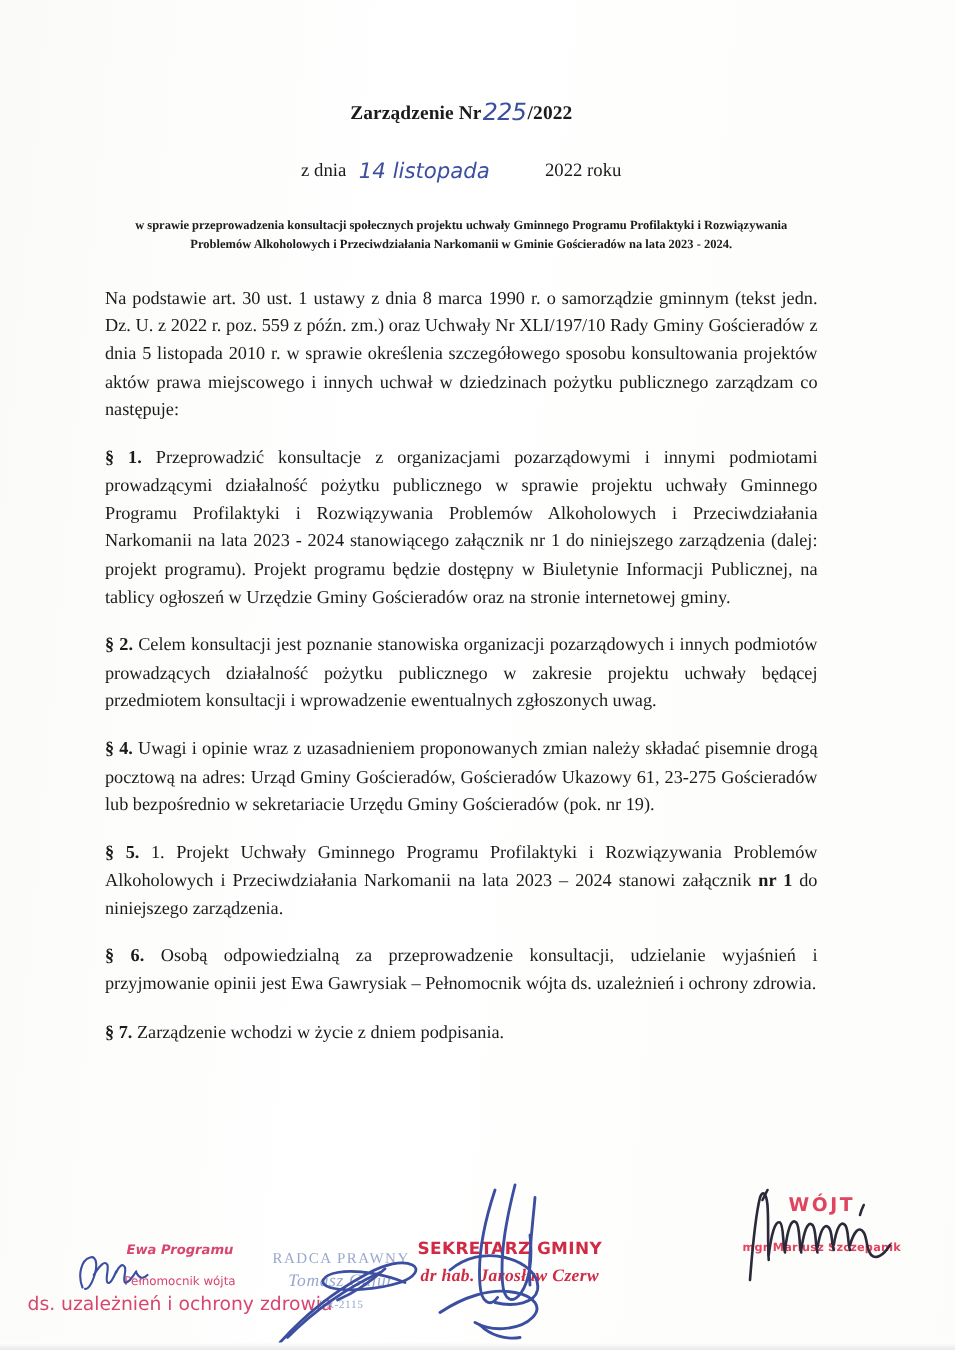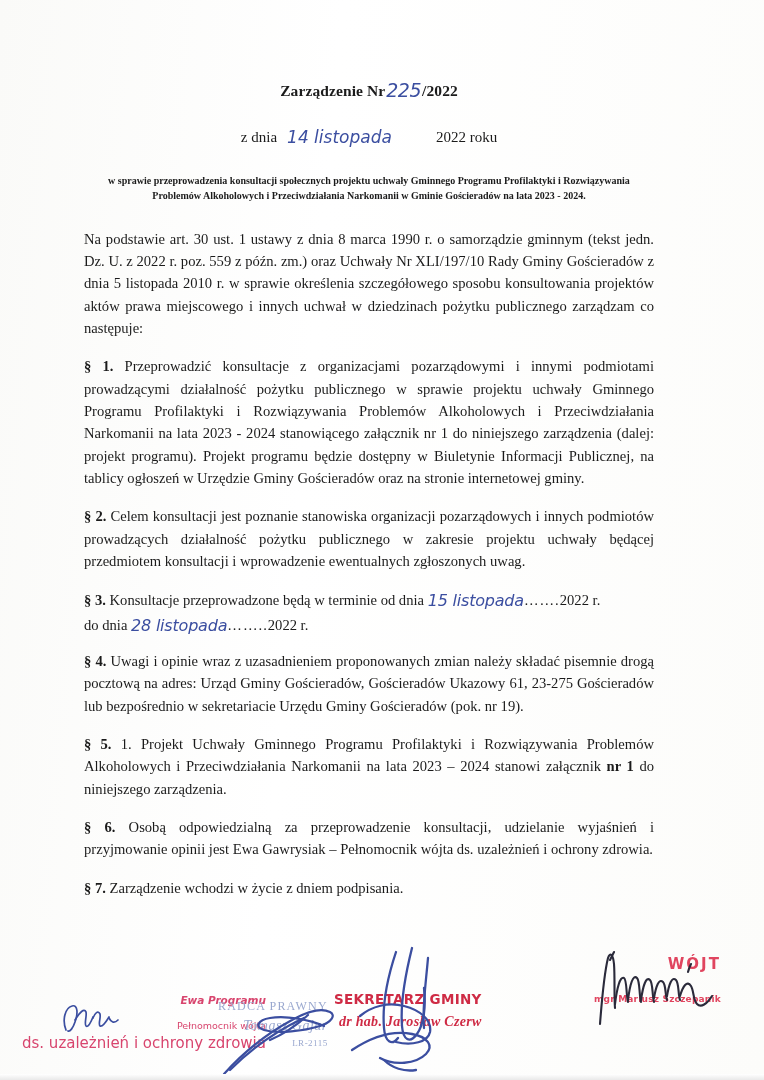--- a/index.html
+++ b/index.html
@@ -116,21 +116,21 @@
   
   #signature-block {
     position: absolute;
     left: 0;
     top: 940px;
     width: 764px;
     height: 140px;
   }
   .stamp {
     position: absolute;
-    text-align: right;
+    text-align: center;
     line-height: 1.35;
     white-space: nowrap;
   }
   
   #stamp-pelnomocnik {
     left: 22px;
     top: 53px;
     color: #d8456e;
     font-family: "DejaVu Sans", sans-serif;
     font-size: 9.5px;
@@ -240,24 +240,20 @@
     <p class="body">Na podstawie art. 30 ust. 1  ustawy z dnia 8 marca 1990 r.  o samorządzie gminnym  (tekst jedn. Dz. U. z 2022 r. poz. 559 z późn. zm.) oraz  Uchwały Nr XLI/197/10 Rady Gminy Gościeradów  z dnia 5 listopada 2010 r. w sprawie określenia szczegółowego sposobu konsultowania  projektów aktów prawa miejscowego i innych uchwał w dziedzinach pożytku publicznego zarządzam co następuje:</p>
 
     <p class="body">
       <span class="sec">§  1.</span><span> Przeprowadzić konsultacje z organizacjami pozarządowymi i innymi podmiotami prowadzącymi działalność pożytku publicznego  w sprawie projektu uchwały  Gminnego Programu Profilaktyki i Rozwiązywania Problemów Alkoholowych i Przeciwdziałania Narkomanii na  lata 2023 - 2024 stanowiącego załącznik nr 1 do niniejszego zarządzenia (dalej: projekt programu). Projekt programu będzie dostępny w Biuletynie Informacji Publicznej, na tablicy ogłoszeń w Urzędzie Gminy Gościeradów oraz na stronie internetowej gminy.</span>
     </p>
 
     <p class="body">
       <span class="sec">§ 2.</span><span> Celem konsultacji jest poznanie stanowiska organizacji pozarządowych i innych podmiotów prowadzących działalność pożytku publicznego w zakresie projektu uchwały będącej przedmiotem konsultacji i wprowadzenie ewentualnych zgłoszonych uwag.</span>
     </p>
 
-    <p class="body tight" style="text-align:left;">
-      <span class="sec">§  3.</span><span> Konsultacje przeprowadzone będą w terminie od dnia </span><span class="hand-inline">15 listopada</span><span class="dots">…….</span><span>2022 r.</span><br>
-      <span>do dnia </span><span class="hand-inline">28 listopada</span><span class="dots">……..</span><span>2022 r.</span>
-    </p>
 
     <p class="body">
       <span class="sec">§  4.</span><span> Uwagi i opinie wraz z uzasadnieniem proponowanych zmian należy składać pisemnie drogą pocztową na adres: Urząd Gminy Gościeradów, Gościeradów Ukazowy 61, 23-275 Gościeradów lub bezpośrednio w sekretariacie Urzędu Gminy Gościeradów (pok. nr 19).</span>
     </p>
 
     <p class="body">
       <span class="sec">§  5.</span><span> 1. Projekt Uchwały Gminnego Programu Profilaktyki i Rozwiązywania Problemów Alkoholowych i Przeciwdziałania Narkomanii na lata  2023 – 2024  stanowi załącznik </span><span class="b">nr 1</span><span> do niniejszego zarządzenia.</span>
     </p>
 
 

